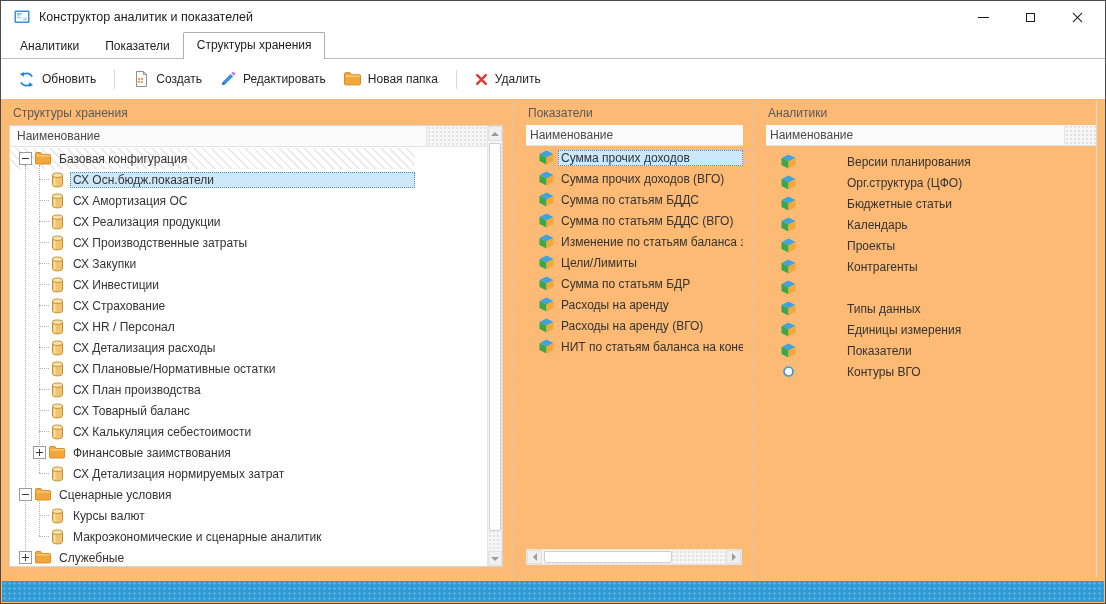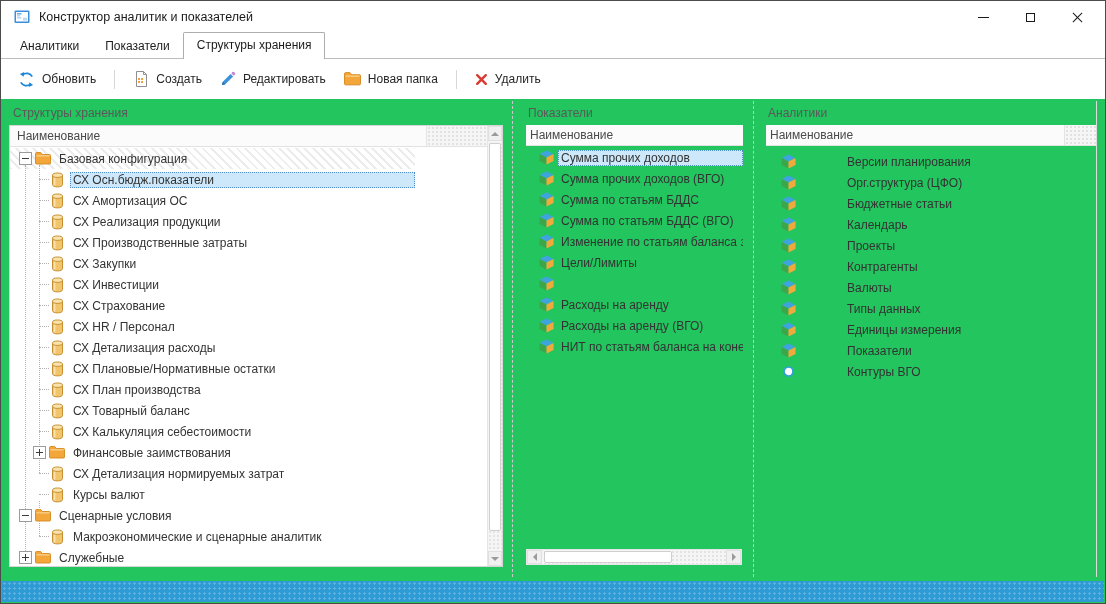--- a/index.html
+++ b/index.html
@@ -1,20 +1,20 @@
 <!DOCTYPE html>
 <html><head>
 <meta charset="utf-8">
 <style>
   html,body{margin:0;padding:0;}
   body{
     width:1106px;height:604px;position:relative;overflow:hidden;
     font-family:"Liberation Sans",sans-serif;font-size:12px;color:#333;background:#fff;
   }
-  .window{position:absolute;inset:0;border:1px solid #4b4b4b;box-sizing:border-box;background:#22c55e;}
+  .window{position:absolute;inset:0;border:1px solid #4b4b4b;box-sizing:border-box;background:#fdba74;}
 
   
   .titlebar{position:absolute;top:0;left:0;right:0;height:32px;background:#fff;display:flex;align-items:center;}
   .app-icon{margin-left:13px;width:16px;height:16px;flex:none;display:flex;}
   .title-text{margin-left:9px;font-size:12.5px;color:#1a1a1a;white-space:nowrap;}
   .win-controls{position:absolute;right:4px;top:0;height:32px;display:flex;}
   .win-btn{width:47px;height:32px;display:flex;align-items:center;justify-content:center;cursor:default;}
   .glyph-min{width:11px;height:1px;background:#1a1a1a;}
   .glyph-max{width:9px;height:9px;border:1px solid #1a1a1a;box-sizing:border-box;}
   .glyph-close{position:relative;width:11px;height:11px;}
@@ -394,42 +394,42 @@
           <span class="ticon16">
             <svg width="13" height="16" viewBox="0 0 13 16">
               <path d="M1.5 3.2 v9.4 c0 1.4 2.2 2.3 5 2.3 s5 -.9 5 -2.3 V3.2" fill="#f2c46d" stroke="#c58f2f" stroke-width="1"></path>
               <path d="M3.6 4.5 v9" stroke="#fae3ae" stroke-width="1.6" fill="none"></path>
               <ellipse cx="6.5" cy="3.2" rx="5" ry="2.2" fill="#f9e3ad" stroke="#c58f2f"></ellipse>
             </svg>
           </span>
           <span class="tlabel">СХ Детализация нормируемых затрат</span>
         </div>
         <div class="trow">
-          <span class="indent" style="width: 23px;"></span>
-          <span class="slot"></span>
-          <span class="hdash" style="left: 29px; top: 10px; width: 10px;"></span>
-          <span class="ticon16">
-            <svg width="13" height="16" viewBox="0 0 13 16">
-              <path d="M1.5 3.2 v9.4 c0 1.4 2.2 2.3 5 2.3 s5 -.9 5 -2.3 V3.2" fill="#f2c46d" stroke="#c58f2f" stroke-width="1"></path>
-              <path d="M3.6 4.5 v9" stroke="#fae3ae" stroke-width="1.6" fill="none"></path>
-              <ellipse cx="6.5" cy="3.2" rx="5" ry="2.2" fill="#f9e3ad" stroke="#c58f2f"></ellipse>
-            </svg>
-          </span>
-          <span class="tlabel">Курсы валют</span>
-        </div>
-        <div class="trow">
           <span class="indent" style="width: 9px;"></span>
           <span class="exp"></span>
           <span class="ticon16">
             <svg width="16" height="13" viewBox="0 0 16 13">
               <path d="M.5 1.5 a1 1 0 0 1 1 -1 h4.2 l1.6 2 h7.2 a1 1 0 0 1 1 1 v7.5 a1 1 0 0 1 -1 1 h-13 a1 1 0 0 1 -1 -1 z" fill="#f3a73a" stroke="#d4881c" stroke-width="0.9"></path>
               <path d="M1.5 3.8 h13" stroke="#f8cd84" stroke-width="1.4"></path>
             </svg>
           </span>
           <span class="tlabel">Сценарные условия</span>
+        </div>
+        <div class="trow">
+          <span class="indent" style="width: 23px;"></span>
+          <span class="slot"></span>
+          <span class="hdash" style="left: 29px; top: 10px; width: 10px;"></span>
+          <span class="ticon16">
+            <svg width="13" height="16" viewBox="0 0 13 16">
+              <path d="M1.5 3.2 v9.4 c0 1.4 2.2 2.3 5 2.3 s5 -.9 5 -2.3 V3.2" fill="#f2c46d" stroke="#c58f2f" stroke-width="1"></path>
+              <path d="M3.6 4.5 v9" stroke="#fae3ae" stroke-width="1.6" fill="none"></path>
+              <ellipse cx="6.5" cy="3.2" rx="5" ry="2.2" fill="#f9e3ad" stroke="#c58f2f"></ellipse>
+            </svg>
+          </span>
+          <span class="tlabel">Курсы валют</span>
         </div>
         <div class="trow">
           <span class="indent" style="width: 23px;"></span>
           <span class="slot"></span>
           <span class="hdash" style="left: 29px; top: 10px; width: 10px;"></span>
           <span class="ticon16">
             <svg width="13" height="16" viewBox="0 0 13 16">
               <path d="M1.5 3.2 v9.4 c0 1.4 2.2 2.3 5 2.3 s5 -.9 5 -2.3 V3.2" fill="#f2c46d" stroke="#c58f2f" stroke-width="1"></path>
               <path d="M3.6 4.5 v9" stroke="#fae3ae" stroke-width="1.6" fill="none"></path>
               <ellipse cx="6.5" cy="3.2" rx="5" ry="2.2" fill="#f9e3ad" stroke="#c58f2f"></ellipse>
@@ -528,20 +528,21 @@
         <span class="llabel">Цели/Лимиты</span>
       </div>
       <div class="lrow">
         <span class="licon">
           <svg width="15" height="15" viewBox="0 0 16 16">
             <polygon points="8,0.5 15.5,4.2 8,7.9 0.5,4.2" fill="#3fa3e0"></polygon>
             <polygon points="0.5,4.2 8,7.9 8,15.5 0.5,11.8" fill="#3ca64b"></polygon>
             <polygon points="15.5,4.2 8,7.9 8,15.5 15.5,11.8" fill="#f2a93b"></polygon>
           </svg>
         </span>
+        <span class="llabel">Сумма по статьям БДР</span>
       </div>
       <div class="lrow">
         <span class="licon">
           <svg width="15" height="15" viewBox="0 0 16 16">
             <polygon points="8,0.5 15.5,4.2 8,7.9 0.5,4.2" fill="#3fa3e0"></polygon>
             <polygon points="0.5,4.2 8,7.9 8,15.5 0.5,11.8" fill="#3ca64b"></polygon>
             <polygon points="15.5,4.2 8,7.9 8,15.5 15.5,11.8" fill="#f2a93b"></polygon>
           </svg>
         </span>
         <span class="llabel">Расходы на аренду</span>
@@ -643,21 +644,20 @@
         <span class="llabel">Контрагенты</span>
       </div>
       <div class="lrow">
         <span class="licon">
           <svg width="15" height="15" viewBox="0 0 16 16">
             <polygon points="8,0.5 15.5,4.2 8,7.9 0.5,4.2" fill="#3fa3e0"></polygon>
             <polygon points="0.5,4.2 8,7.9 8,15.5 0.5,11.8" fill="#3ca64b"></polygon>
             <polygon points="15.5,4.2 8,7.9 8,15.5 15.5,11.8" fill="#f2a93b"></polygon>
           </svg>
         </span>
-        <span class="llabel">Валюты</span>
       </div>
       <div class="lrow">
         <span class="licon">
           <svg width="15" height="15" viewBox="0 0 16 16">
             <polygon points="8,0.5 15.5,4.2 8,7.9 0.5,4.2" fill="#3fa3e0"></polygon>
             <polygon points="0.5,4.2 8,7.9 8,15.5 0.5,11.8" fill="#3ca64b"></polygon>
             <polygon points="15.5,4.2 8,7.9 8,15.5 15.5,11.8" fill="#f2a93b"></polygon>
           </svg>
         </span>
         <span class="llabel">Типы данных</span>

